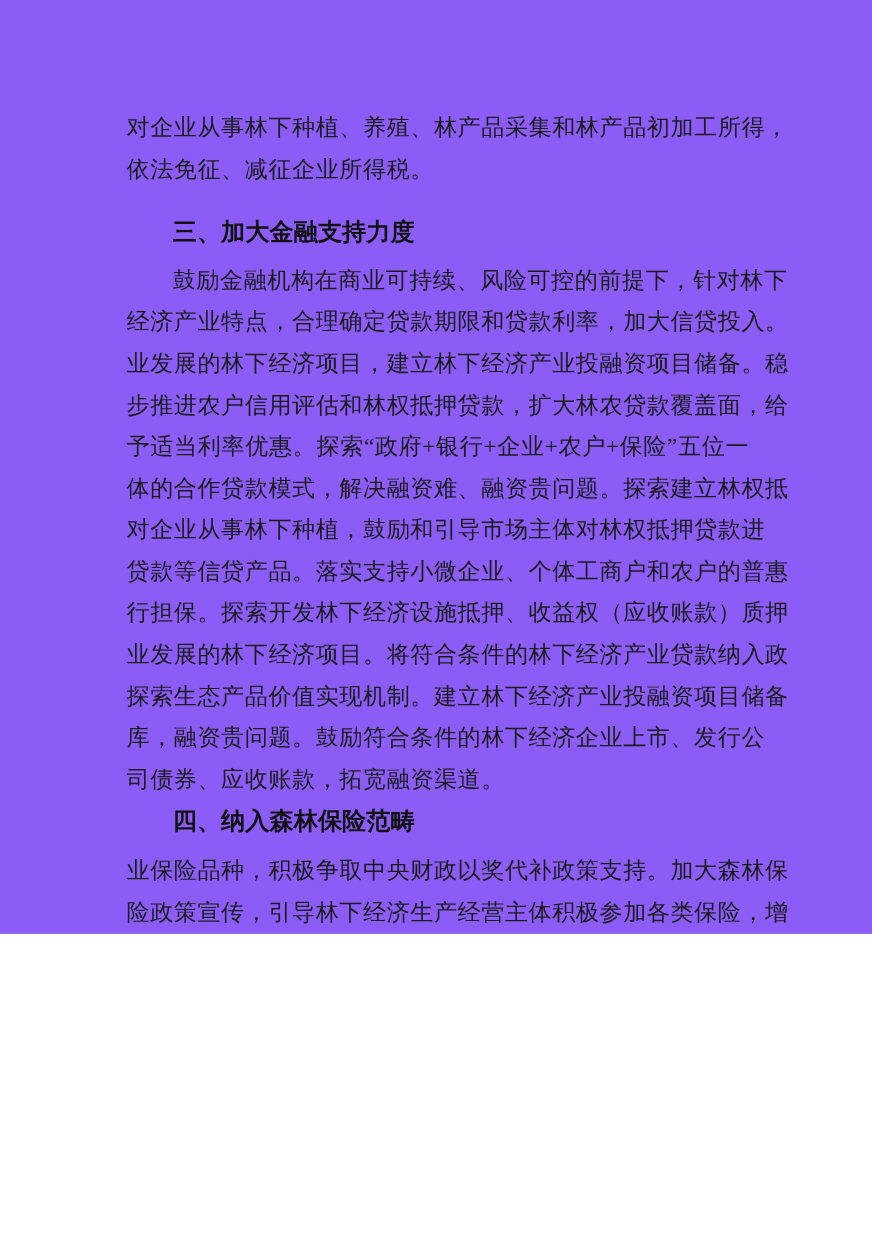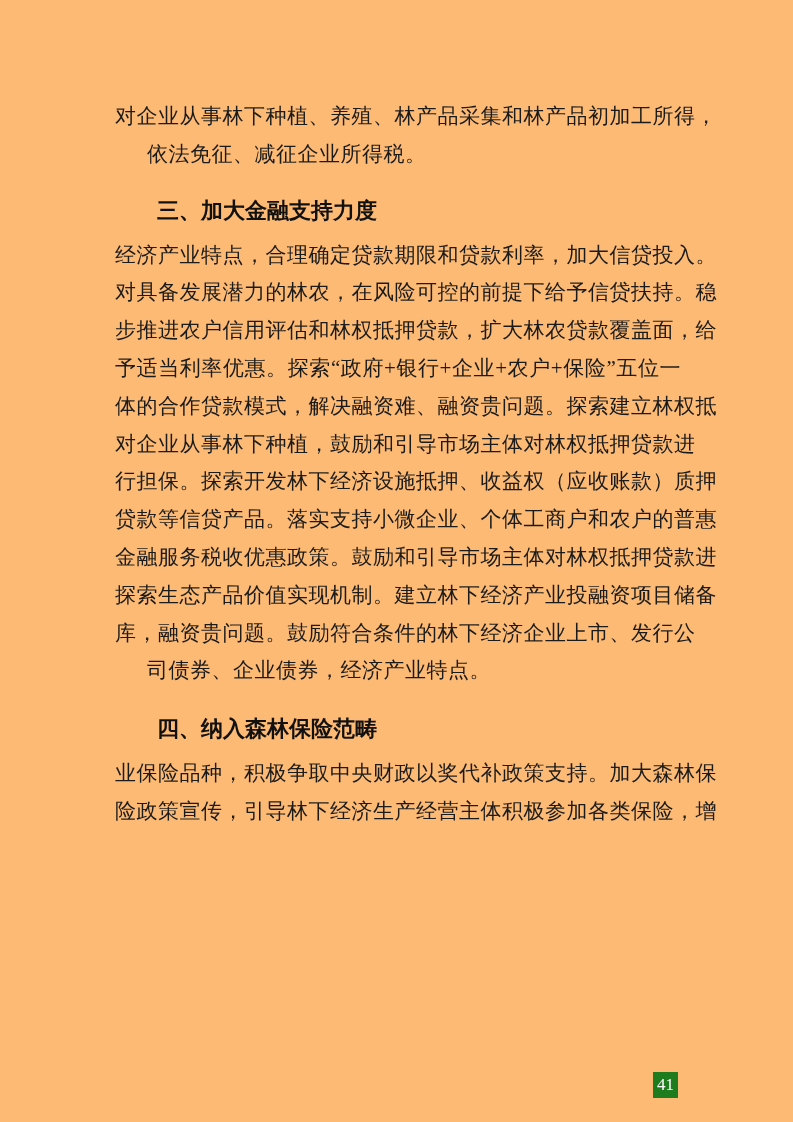--- a/index.html
+++ b/index.html
@@ -3,22 +3,22 @@
 <meta charset="utf-8">
 <style>
   html, body {
     margin: 0;
     padding: 0;
     background: #ffffff;
   }
   .page {
     position: relative;
     width: 793px;
-    height: 1122px;
-    background: #fdba74;
+    height: 849px;
+    background: #8b5cf6;
     overflow: hidden;
     font-family: "Liberation Serif", serif;
   }
   .content {
     position: absolute;
     left: 115px;
     top: 98px;
     width: 566px;
   }
   .line {
@@ -26,38 +26,37 @@
     font-size: 21px;
     line-height: 37.8px;
     color: #1b1b1b;
     text-align: justify;
     text-align-last: justify;
     letter-spacing: 0.5px;
     white-space: nowrap;
   }
   .line.last {
     text-align-last: left;
-    margin-left: 32px;
   }
   .line.indent {
     text-indent: 42px;
   }
   .heading {
     margin: 18px 0 7px 0;
     font-family: "Liberation Sans", sans-serif;
     font-weight: bold;
     font-size: 22px;
     line-height: 38px;
     color: #111111;
     text-indent: 42px;
     text-align: right;
     text-align-last: left;
   }
   .heading.h4 {
-    margin-top: 20px;
+    margin-top: 0;
   }
   .page-number {
     position: absolute;
     left: 653px;
     top: 1072px;
     min-width: 25px;
     height: 26px;
     background: #1e7b1e;
     color: #ffffff;
     font-family: "Liberation Serif", serif;
@@ -72,32 +71,33 @@
 <body>
 
 <div class="page">
   <div class="content">
 
     <p class="line">对企业从事林下种植、养殖、林产品采集和林产品初加工所得，</p>
     <p class="line last">依法免征、减征企业所得税。</p>
 
     <h2 class="heading">三、加大金融支持力度</h2>
 
+    <p class="line indent">鼓励金融机构在商业可持续、风险可控的前提下，针对林下</p>
     <p class="line">经济产业特点，合理确定贷款期限和贷款利率，加大信贷投入。</p>
-    <p class="line">对具备发展潜力的林农，在风险可控的前提下给予信贷扶持。稳</p>
+    <p class="line">业发展的林下经济项目，建立林下经济产业投融资项目储备。稳</p>
     <p class="line">步推进农户信用评估和林权抵押贷款，扩大林农贷款覆盖面，给</p>
     <p class="line">予适当利率优惠。探索“政府+银行+企业+农户+保险”五位一</p>
     <p class="line">体的合作贷款模式，解决融资难、融资贵问题。探索建立林权抵</p>
     <p class="line">对企业从事林下种植，鼓励和引导市场主体对林权抵押贷款进</p>
+    <p class="line">贷款等信贷产品。落实支持小微企业、个体工商户和农户的普惠</p>
     <p class="line">行担保。探索开发林下经济设施抵押、收益权（应收账款）质押</p>
-    <p class="line">贷款等信贷产品。落实支持小微企业、个体工商户和农户的普惠</p>
-    <p class="line">金融服务税收优惠政策。鼓励和引导市场主体对林权抵押贷款进</p>
+    <p class="line">业发展的林下经济项目。将符合条件的林下经济产业贷款纳入政</p>
     <p class="line">探索生态产品价值实现机制。建立林下经济产业投融资项目储备</p>
     <p class="line">库，融资贵问题。鼓励符合条件的林下经济企业上市、发行公</p>
-    <p class="line last">司债券、企业债券，经济产业特点。</p>
+    <p class="line last">司债券、应收账款，拓宽融资渠道。</p>
 
     <h2 class="heading h4">四、纳入森林保险范畴</h2>
 
     <p class="line">业保险品种，积极争取中央财政以奖代补政策支持。加大森林保</p>
     <p class="line">险政策宣传，引导林下经济生产经营主体积极参加各类保险，增</p>
 
   </div>
 
   <div class="page-number">41</div>
 </div>

